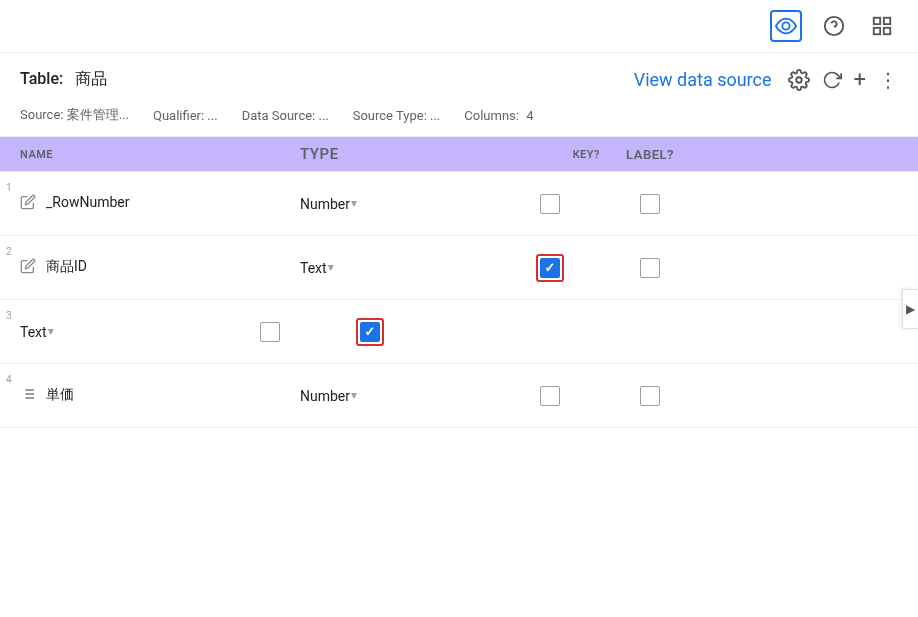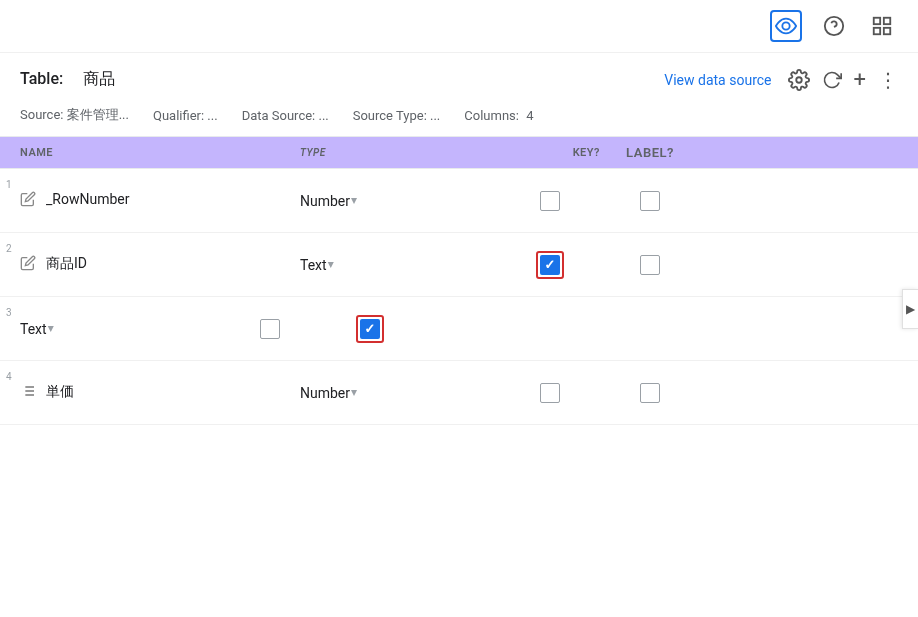--- a/index.html
+++ b/index.html
@@ -48,21 +48,21 @@
     }
 
     .table-title {
       font-size: 16px;
       font-weight: 500;
       color: #202124;
     }
 
     .view-data-source {
       color: #1a73e8;
-      font-size: 14px;
+      font-size: 18px;
       cursor: pointer;
       margin-left: auto;
       text-decoration: none;
     }
 
     .header-actions {
       display: flex;
       align-items: center;
       gap: 12px;
     }
@@ -90,21 +90,21 @@
     .col-headers {
       display: flex;
       align-items: center;
       padding: 8px 20px;
       border-top: 1px solid #e8eaed;
       border-bottom: 1px solid #e8eaed;
       background: #c4b5fd;
     }
 
     .col-name { width: 280px; font-size: 11px; font-weight: 600; color: #5f6368; letter-spacing: 0.5px; }
-    .col-type { width: 200px; font-size: 10px; font-weight: 600; color: #5f6368; letter-spacing: 0.5px; font-style: italic; }
+    .col-type { width: 200px; font-size: 15px; font-weight: 600; color: #5f6368; letter-spacing: 0.5px; }
     .col-key { width: 100px; font-size: 11px; font-weight: 600; color: #5f6368; letter-spacing: 0.5px; text-align: right; }
     .col-label { width: 100px; font-size: 13px; font-weight: 600; color: #5f6368; letter-spacing: 0.5px; text-align: center; }
 
     
     .data-rows {
       position: relative;
     }
 
     .data-row {
       display: flex;
@@ -224,21 +224,21 @@
       <rect x="14" y="3" width="7" height="7"></rect>
       <rect x="3" y="14" width="7" height="7"></rect>
       <rect x="14" y="14" width="7" height="7"></rect>
     </svg>
   </div>
 </div>
 
 <div class="table-header">
   <span class="table-title">
     <span>Table:</span>
-    <span style="margin-left:16px;">商品</span>
+    <span style="margin-left:8px;">商品</span>
   </span>
   <a class="view-data-source">View data source</a>
   <div class="header-actions">
     <div class="header-icon">
       <svg width="22" height="22" viewBox="0 0 24 24" fill="none" stroke="#555" stroke-width="2">
         <circle cx="12" cy="12" r="3"></circle>
         <path d="M19.4 15a1.65 1.65 0 0 0 .33 1.82l.06.06a2 2 0 0 1-2.83 2.83l-.06-.06a1.65 1.65 0 0 0-1.82-.33 1.65 1.65 0 0 0-1 1.51V21a2 2 0 0 1-4 0v-.09A1.65 1.65 0 0 0 9 19.4a1.65 1.65 0 0 0-1.82.33l-.06.06a2 2 0 0 1-2.83-2.83l.06-.06A1.65 1.65 0 0 0 4.68 15a1.65 1.65 0 0 0-1.51-1H3a2 2 0 0 1 0-4h.09A1.65 1.65 0 0 0 4.6 9a1.65 1.65 0 0 0-.33-1.82l-.06-.06a2 2 0 0 1 2.83-2.83l.06.06A1.65 1.65 0 0 0 9 4.68a1.65 1.65 0 0 0 1-1.51V3a2 2 0 0 1 4 0v.09a1.65 1.65 0 0 0 1 1.51 1.65 1.65 0 0 0 1.82-.33l.06-.06a2 2 0 0 1 2.83 2.83l-.06.06A1.65 1.65 0 0 0 19.4 9a1.65 1.65 0 0 0 1.51 1H21a2 2 0 0 1 0 4h-.09a1.65 1.65 0 0 0-1.51 1z"></path>
       </svg>
     </div>
     <div class="header-icon">

